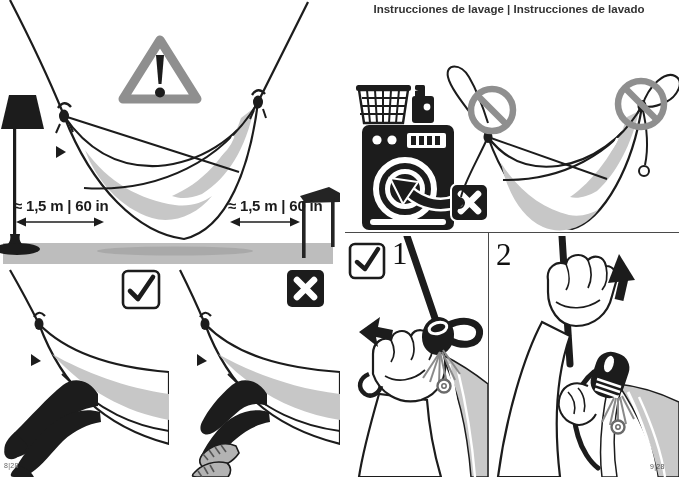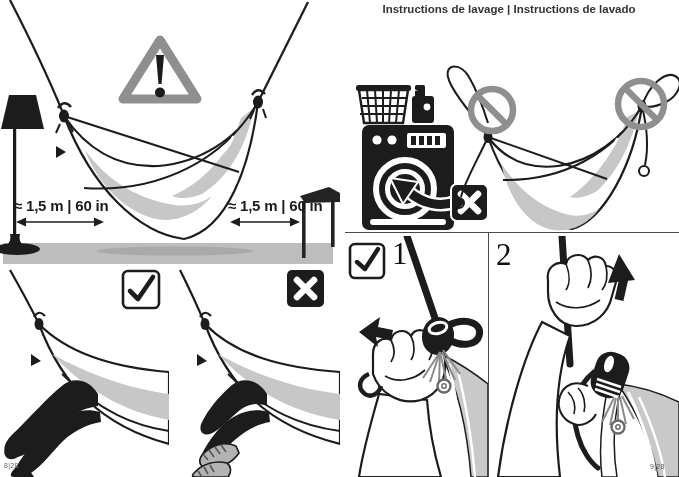--- a/index.html
+++ b/index.html
@@ -136,21 +136,21 @@
       <path d="M55,197 C43,194 30,198 22,207 C19,210 21,211 25,211 L56,211 C60,206 59,200 55,197 Z" fill="#b3b3b3" stroke="#1c1c1c" stroke-width="1.6"></path>
       <path d="M26,205 l4,6 M32,201 l4,7 M38,199 l4,7" stroke="#555" stroke-width="1.6"></path>
     </g>
     <g>
       <rect x="115" y="4" width="37" height="37" rx="5" fill="#1c1c1c"></rect>
       <path d="M125,14 L142,31 M142,14 L125,31" stroke="#ffffff" stroke-width="6.6" stroke-linecap="round"></path>
     </g>
   </svg>
 
   <div class="abs header">
-    <div>Instructions de lavage | Instructions de lavado</div>
+    <div>Instrucciones de lavage | Instrucciones de lavado</div>
   </div>
 
   <svg class="abs" style="left:345px;top:33px" width="334" height="199" viewBox="0 0 334 199">
 
     <g>
       <path d="M14,57 L63,57 L58,90 L19,90 Z" fill="#ffffff" stroke="#1c1c1c" stroke-width="2.4"></path>
       <path d="M22,57 L25,90 M30,57 L32,90 M38,57 L38,90 M46,57 L44,90 M54,57 L51,90" stroke="#1c1c1c" stroke-width="2"></path>
       <path d="M17,65 L61,65 M16,73 L60,73 M15,81 L59,81" stroke="#1c1c1c" stroke-width="2"></path>
       <rect x="11" y="52" width="55" height="6" rx="2.5" fill="#1c1c1c"></rect>
     </g>

